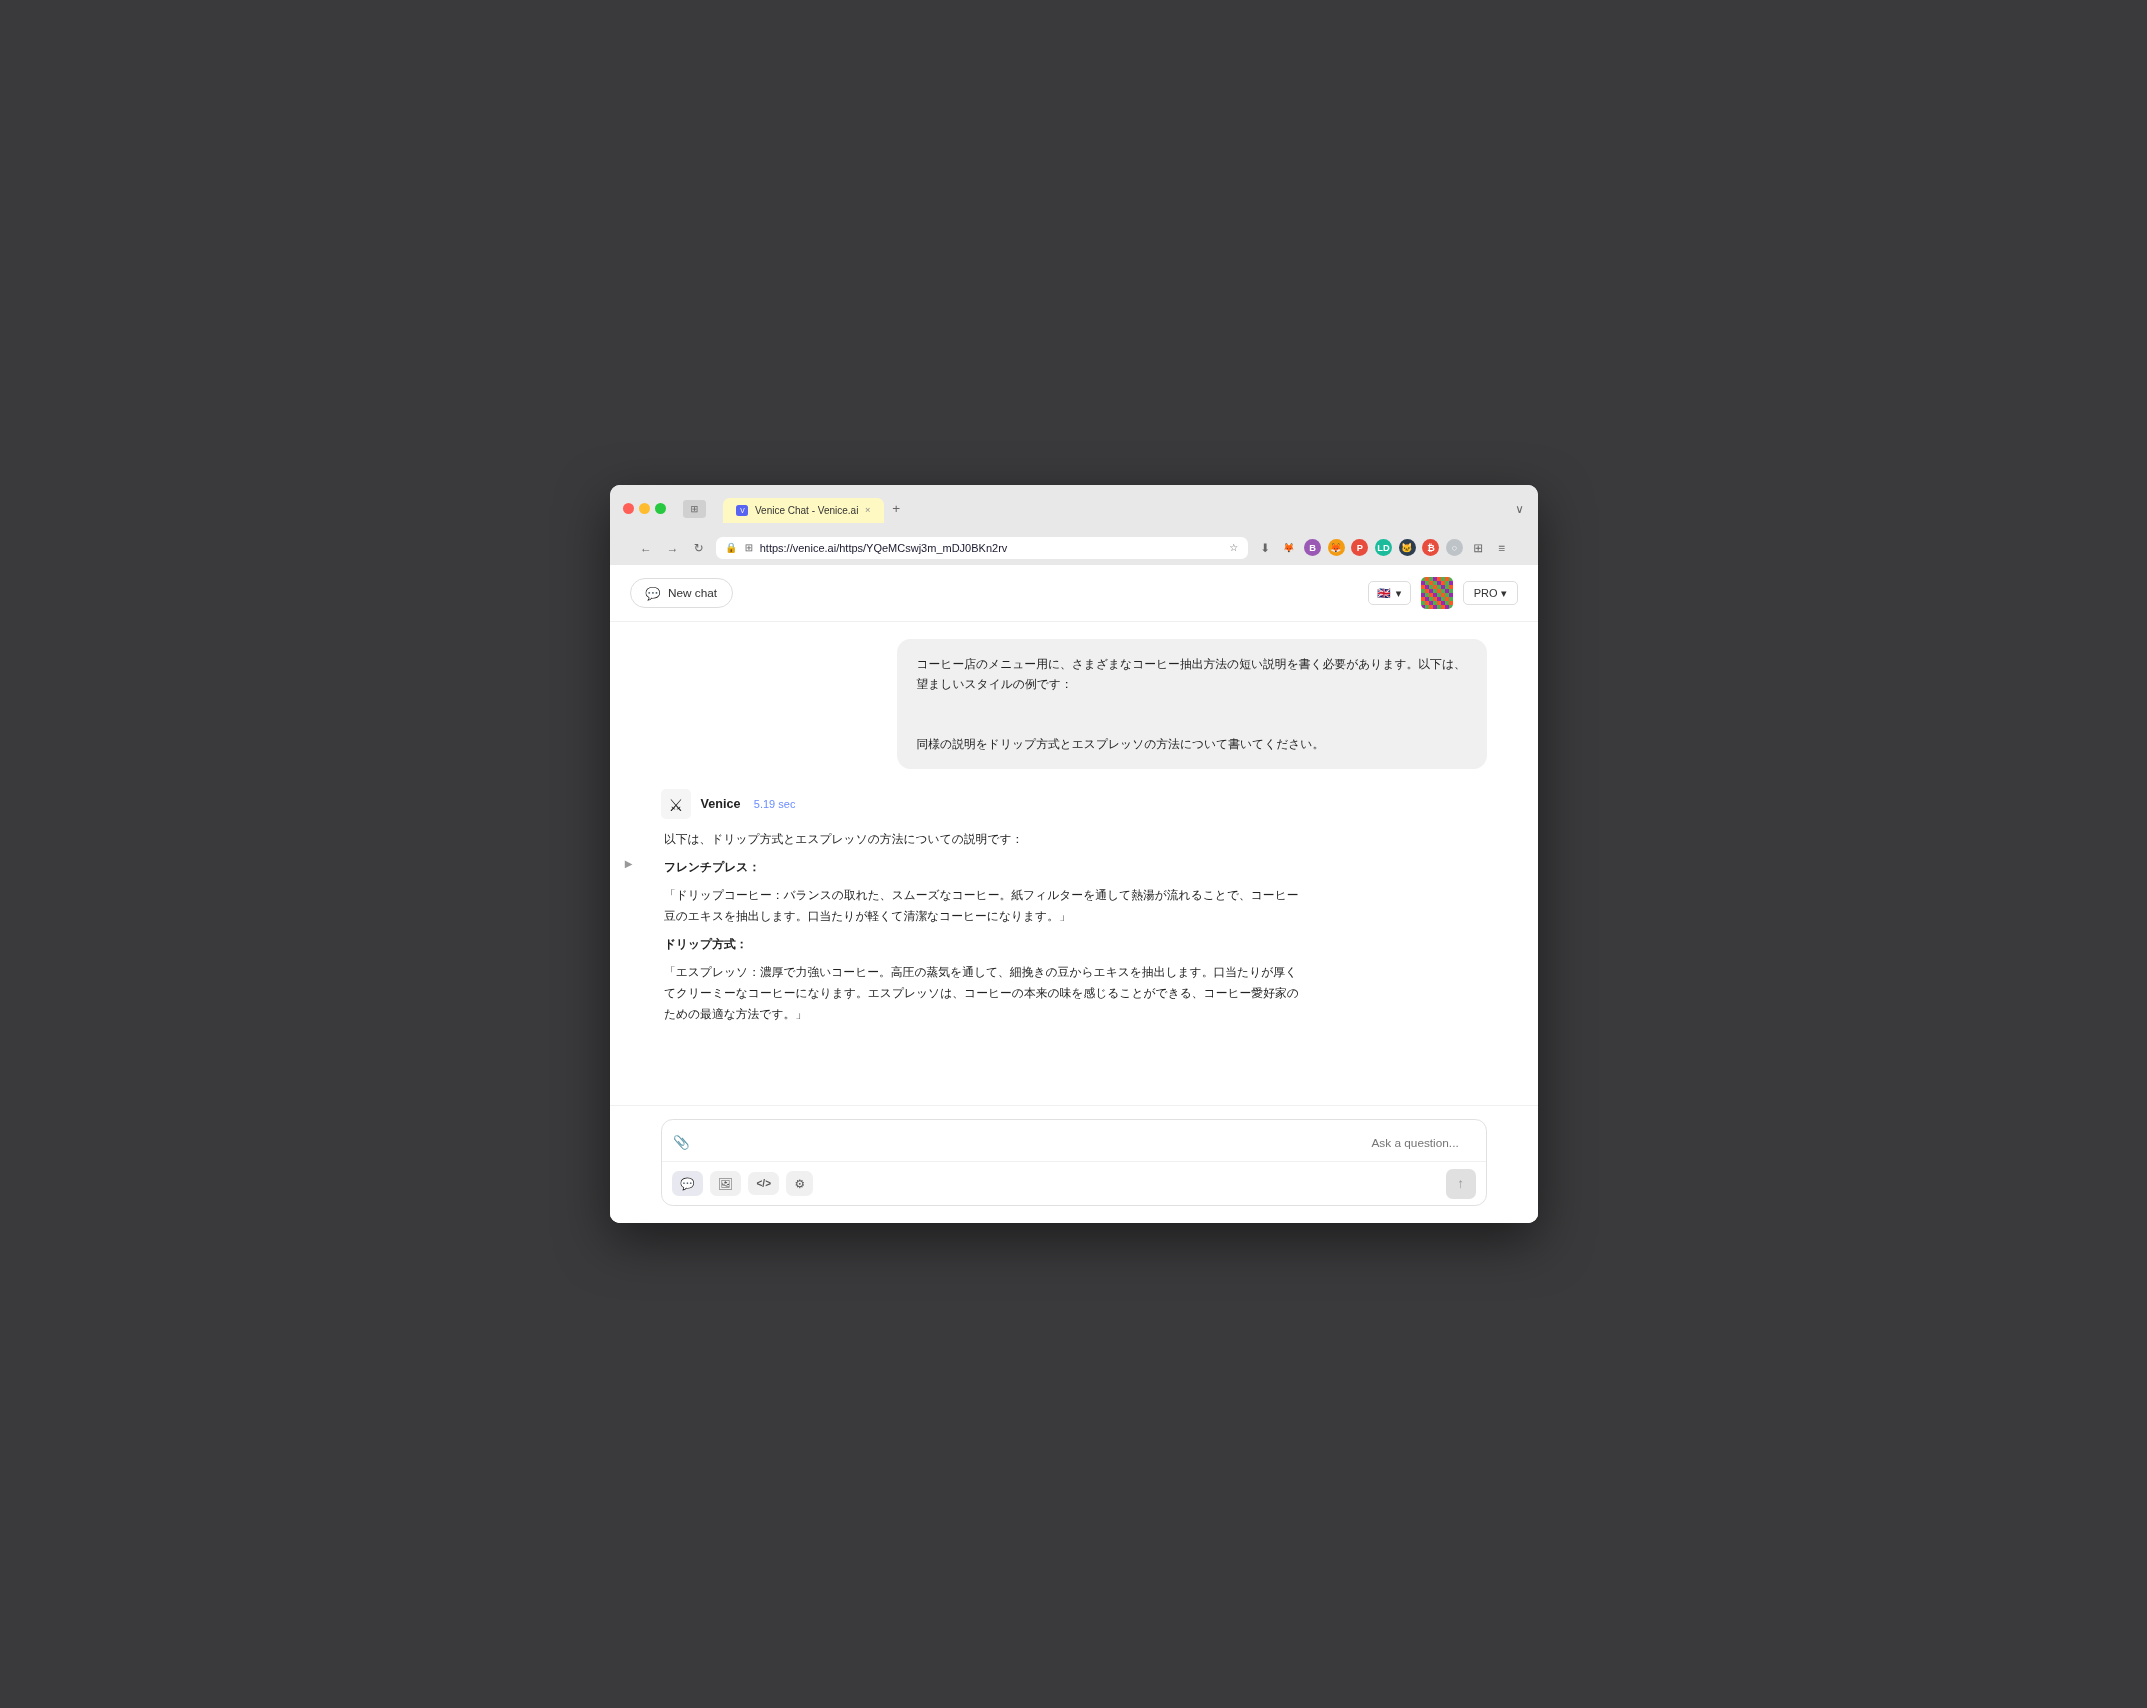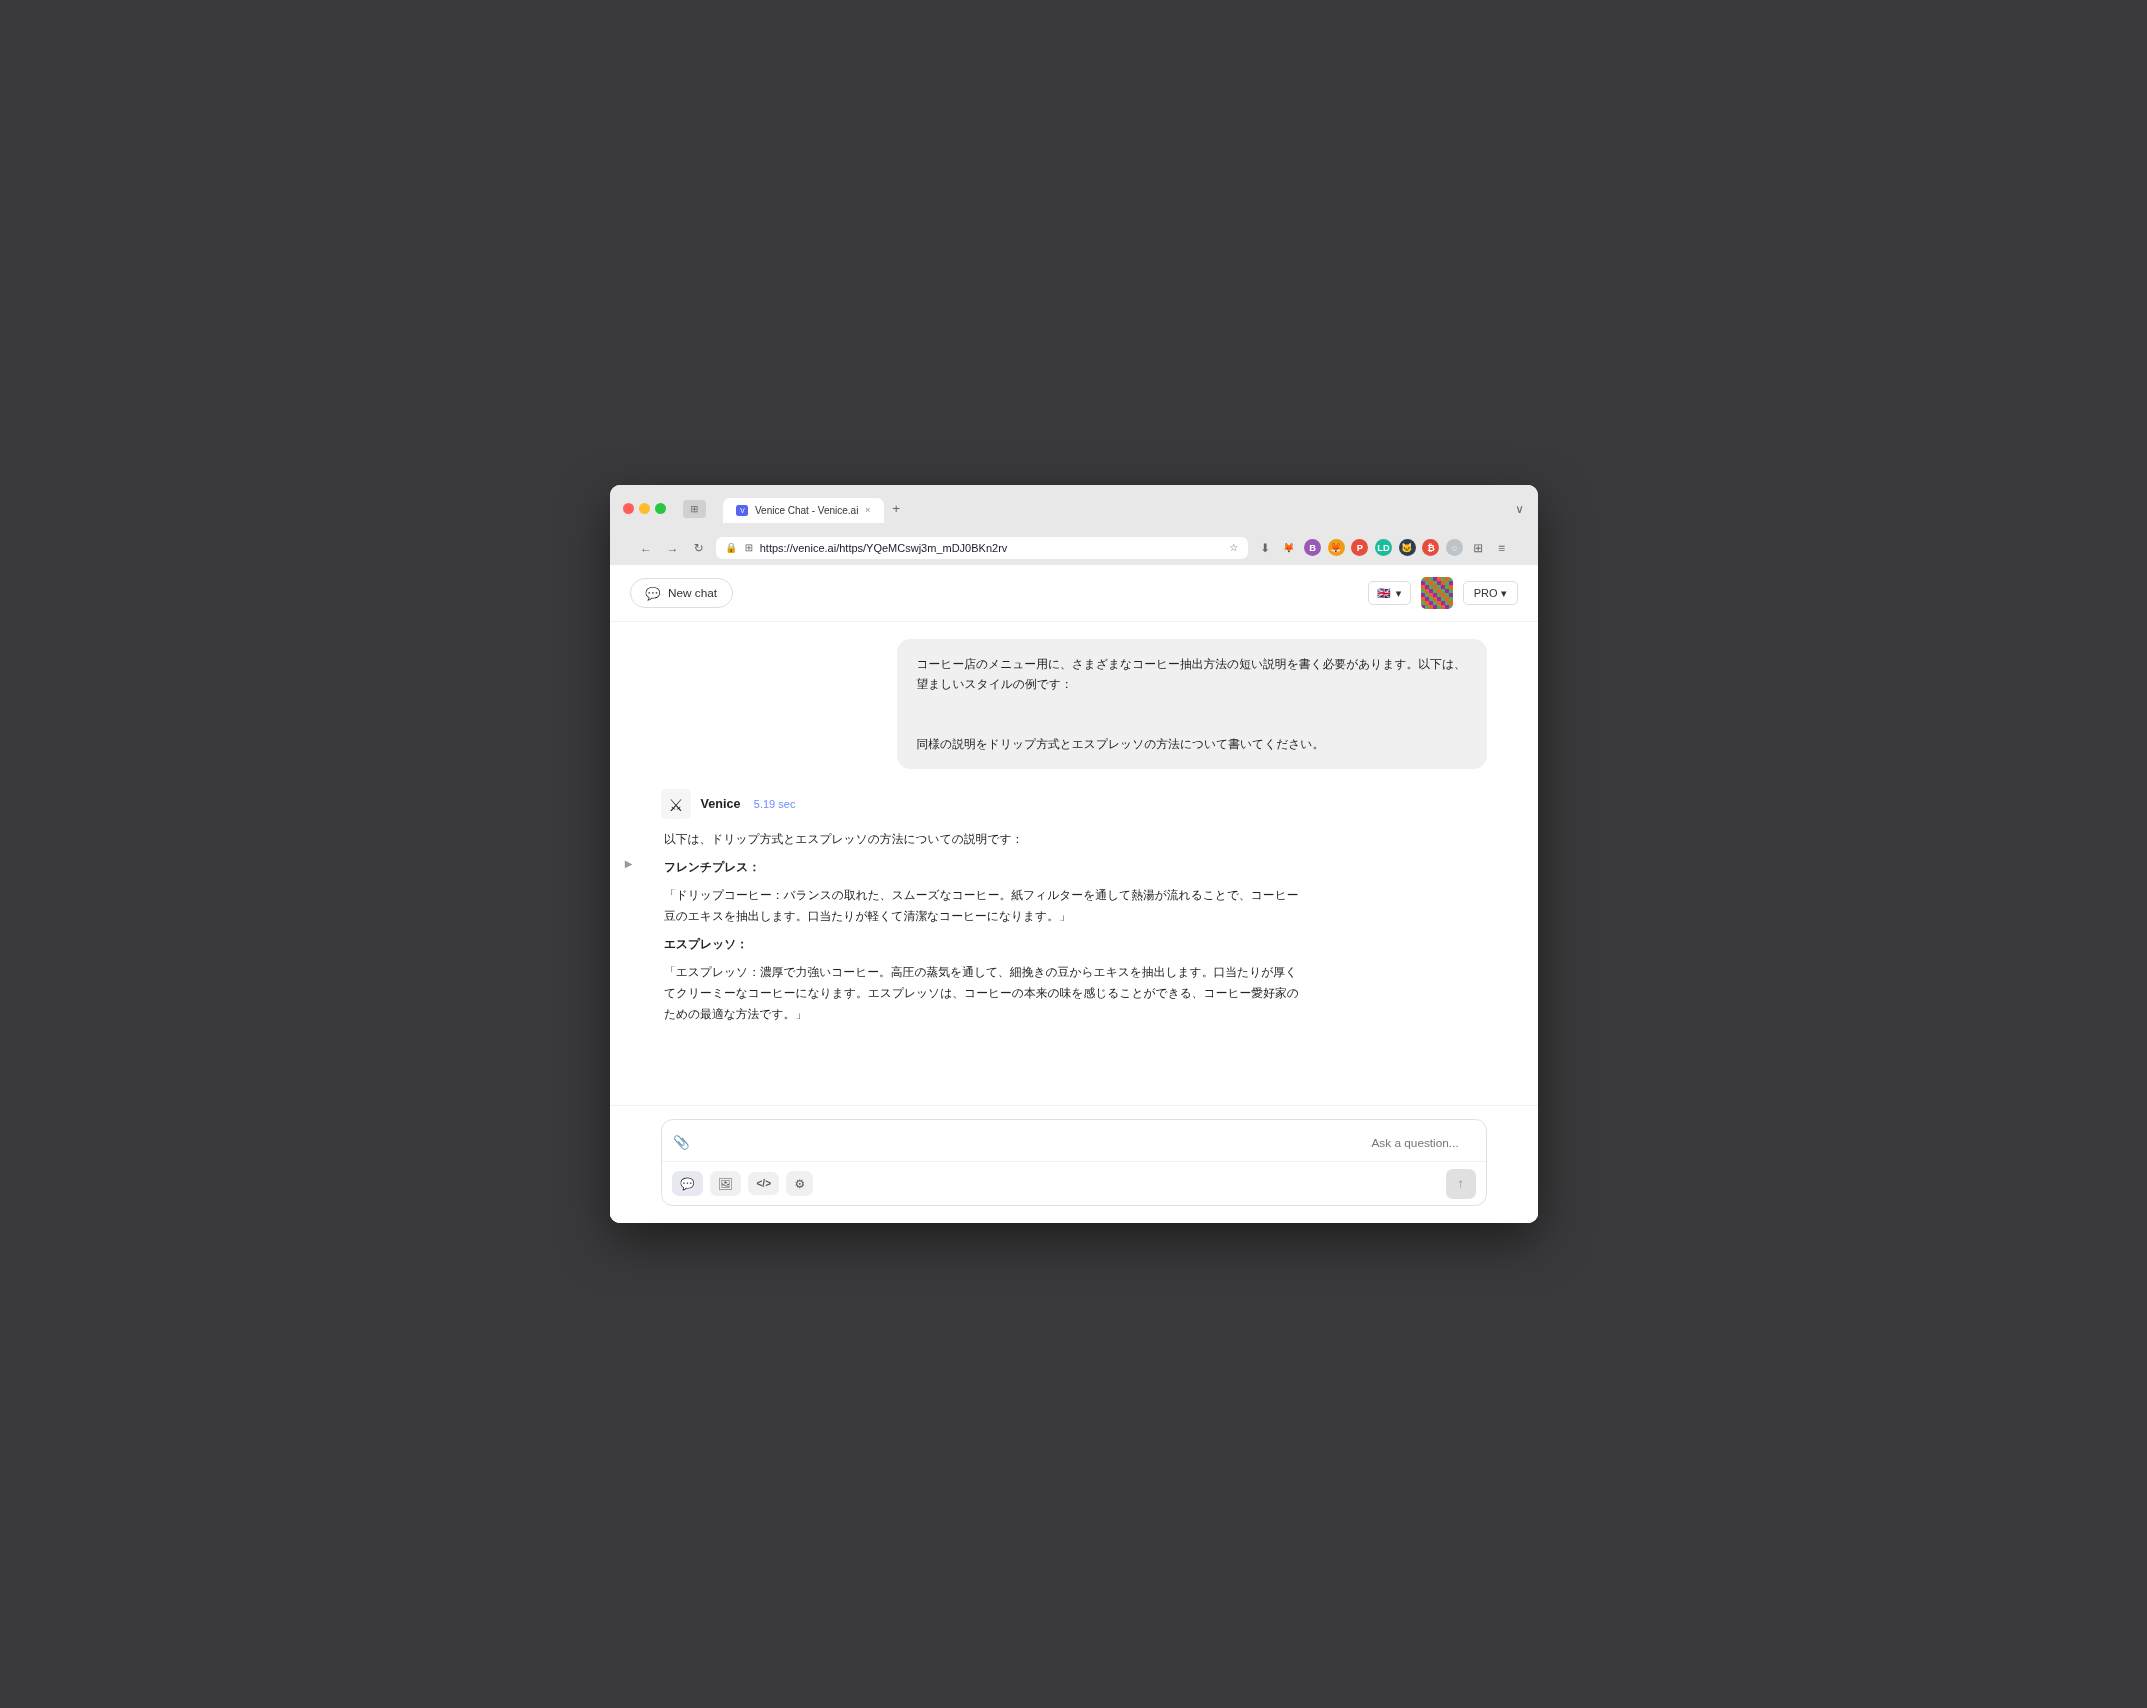--- a/index.html
+++ b/index.html
@@ -57,21 +57,21 @@
     }
 
     .tab-bar {
       display: flex;
       align-items: flex-end;
       gap: 1.7px;
       padding-left: 6.7px;
     }
 
     .tab {
-      background: #ffffff;
+      background: #fef9c3;
       border-radius: 6.7px 6.7px 0 0;
       padding: 6.7px 13.5px;
       display: flex;
       gap: 6.7px;
       font-size: 10px;
       color: #333;
       min-width: 152px;
     }
 
     .tab-icon {
@@ -570,21 +570,21 @@
 
             <text x="18" y="26" font-size="20" text-anchor="middle" fill="#222">⚔</text>
           </svg>
           <span class="ai-name">Venice</span>
           <span class="ai-time">5.19 sec</span>
         </div>
         <div class="ai-body">
           <div>以下は、ドリップ方式とエスプレッソの方法についての説明です：</div>
           <div class="ai-section-title">フレンチプレス：</div>
           <div class="ai-paragraph">「ドリップコーヒー：バランスの取れた、スムーズなコーヒー。紙フィルターを通して熱湯が流れることで、コーヒー豆のエキスを抽出します。口当たりが軽くて清潔なコーヒーになります。」</div>
-          <div class="ai-section-title">エスプレッソ：</div>
+          <div class="ai-section-title">ドリップ方式：</div>
           <div class="ai-paragraph">「エスプレッソ：濃厚で力強いコーヒー。高圧の蒸気を通して、細挽きの豆からエキスを抽出します。口当たりが厚くてクリーミーなコーヒーになります。エスプレッソは、コーヒーの本来の味を感じることができる、コーヒー愛好家のための最適な方法です。」</div>
         </div>
 
       </div>
     </div>
 
     <div class="input-area">
       <div class="input-box">
         <div style="display:flex;align-items:center;padding:3.4px 11.8px 0;">
           <span style="color:#aaa;font-size:13.5px;cursor:pointer;margin-right:6.7px;">📎</span>

